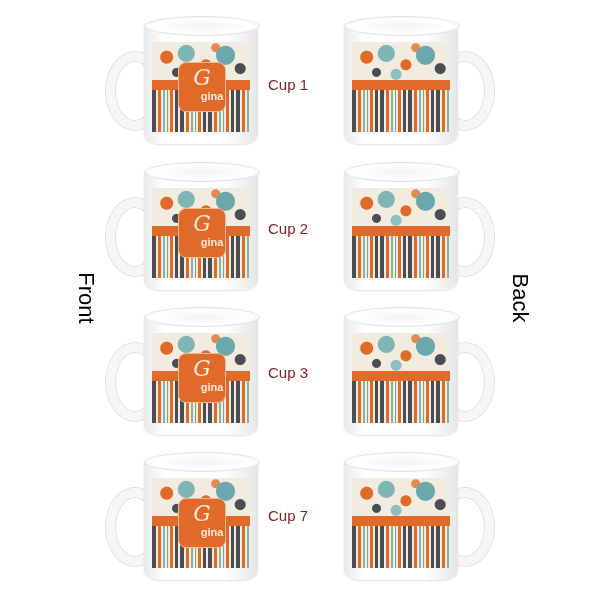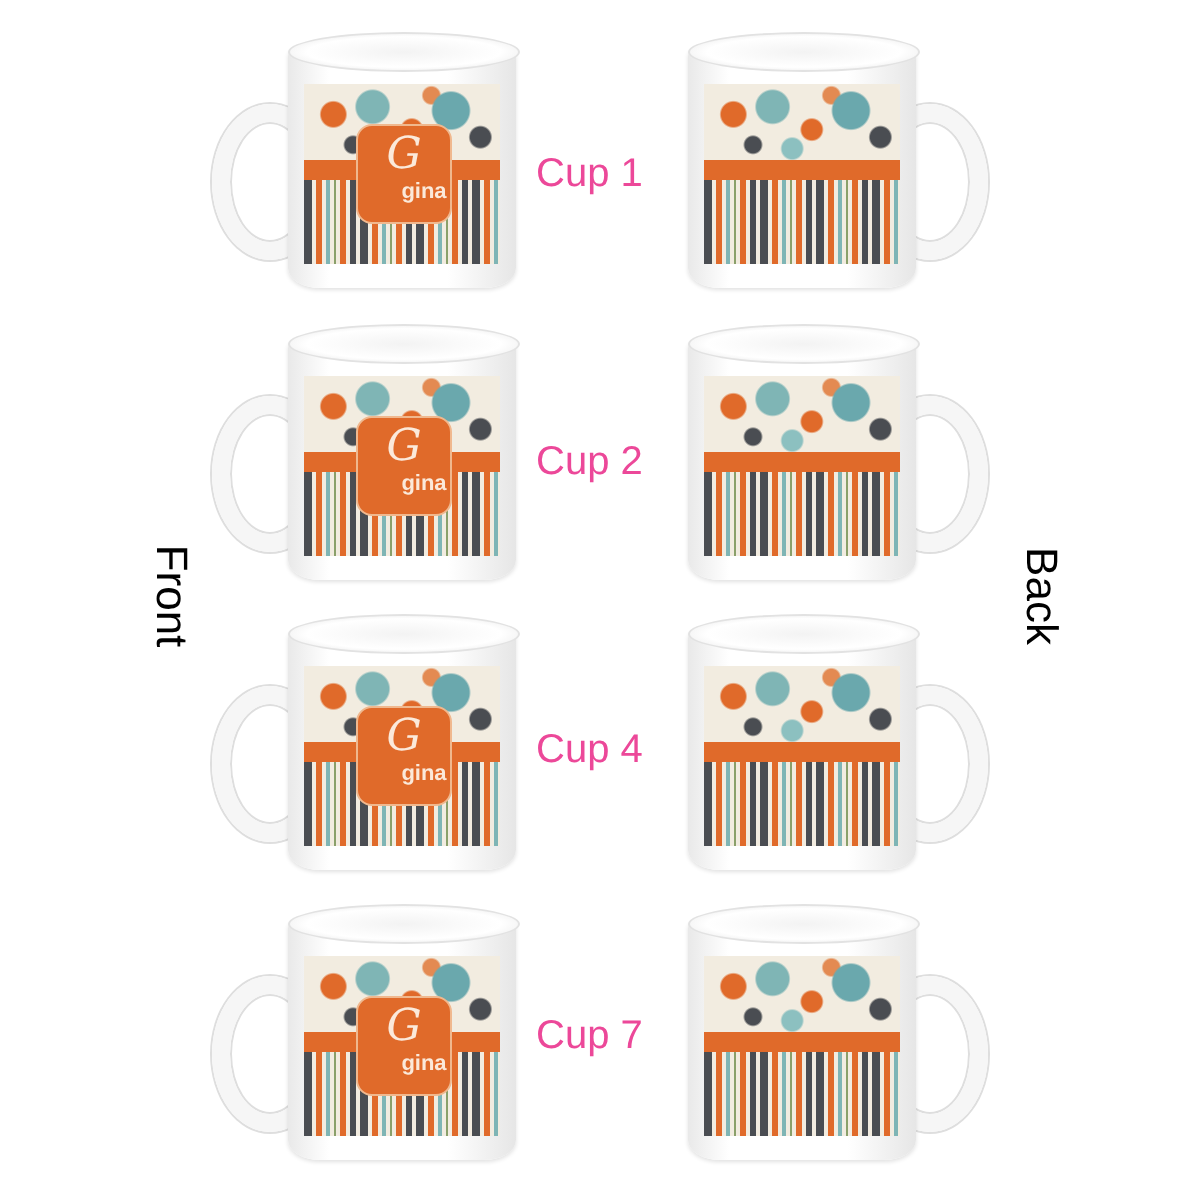--- a/index.html
+++ b/index.html
@@ -51,21 +51,21 @@
       #e06a2a 18px 21px, #f2ece0 21px 23px, #4a4d52 23px 26px, #f2ece0 26px 28px);
   }
   .label {
     position: absolute; top: 20px; left: 26px; width: 46px; height: 48px;
     background: #e06a2a; border-radius: 8px; border: 1px solid #f0b88e;
     color: #fbe9da; text-align: center;
   }
   .label .initial { display: block; font-family: "DejaVu Serif", serif; font-style: italic;
     font-size: 22px; line-height: 26px; margin-top: 2px; }
   .label .name { display: block; font-size: 11px; font-weight: bold; line-height: 10px; padding-left: 20px; }
-  .cup-label { position: absolute; font-size: 20px; color: #ec4899; white-space: nowrap; }
+  .cup-label { position: absolute; font-size: 15px; color: #7f1d1d; white-space: nowrap; }
   .side-label { position: absolute; font-size: 22px; color: #000;
     transform: rotate(90deg); transform-origin: center center; white-space: nowrap; }
 </style>
 </head>
 <body>
 
 <div class="side-label" style="left:60px; top:285px;">Front</div>
 <div class="side-label" style="left:496px; top:285px;">Back</div>
 
 <div class="mug front" style="left:102px; top:12px;">
@@ -127,21 +127,21 @@
   <div class="wrap">
     <div class="swirl"></div>
     <div class="band"></div>
     <div class="stripes"></div>
     <div class="label">
       <span class="initial">G</span>
       <span class="name">gina</span>
     </div>
   </div>
 </div>
-<div class="cup-label" style="left:268px; top:364px;">Cup 4</div>
+<div class="cup-label" style="left:268px; top:364px;">Cup 3</div>
 <div class="mug back" style="left:340px; top:303px;">
   <div class="handle"></div>
   <div class="body"></div>
   <div class="rim"></div>
   <div class="wrap">
     <div class="swirl"></div>
     <div class="band"></div>
     <div class="stripes"></div>
   </div>
 </div>

